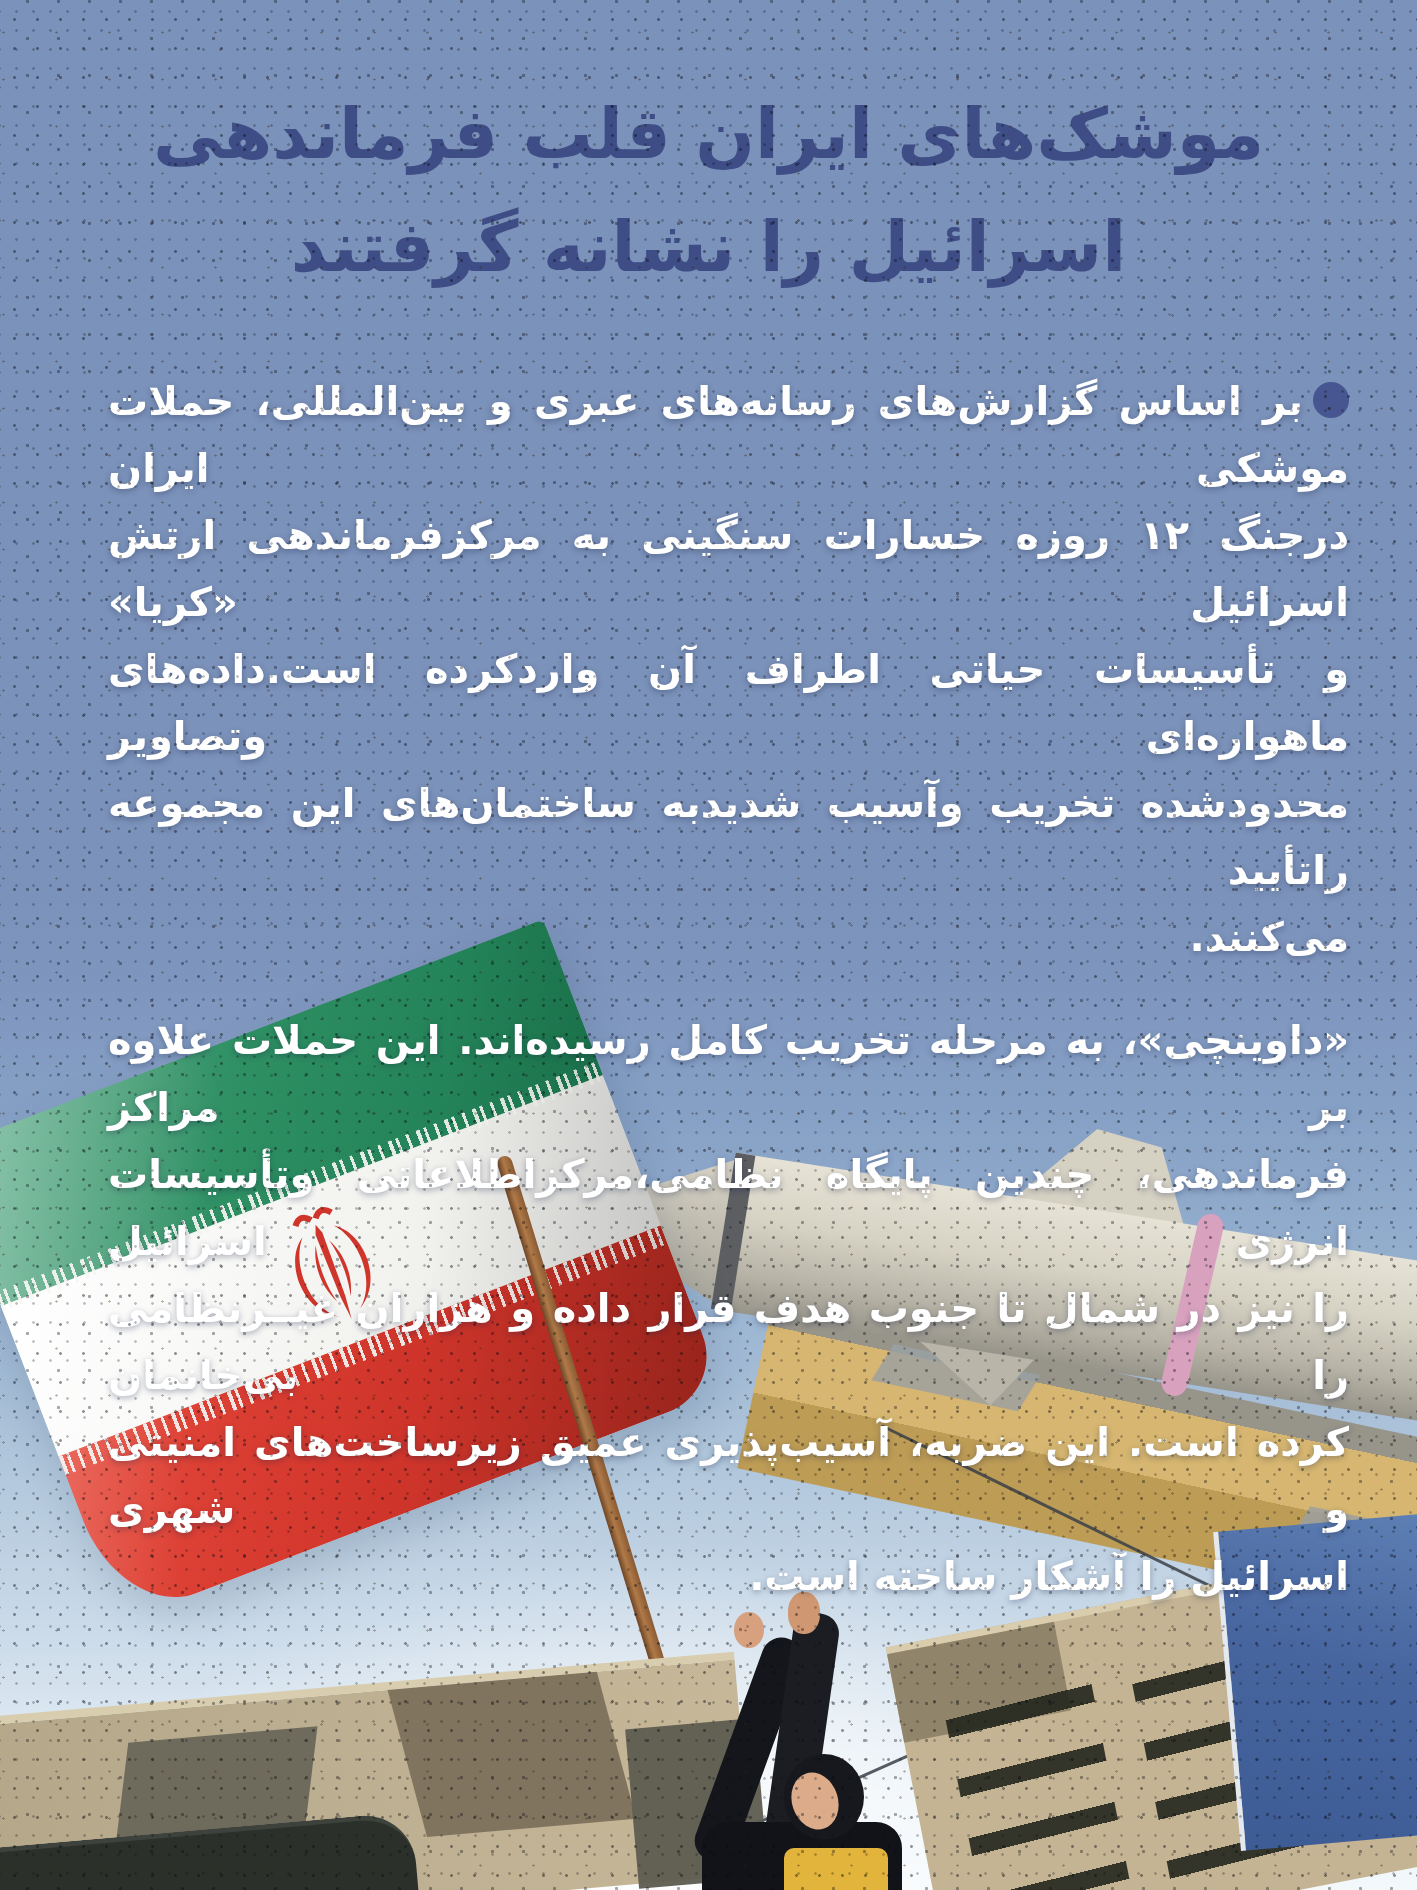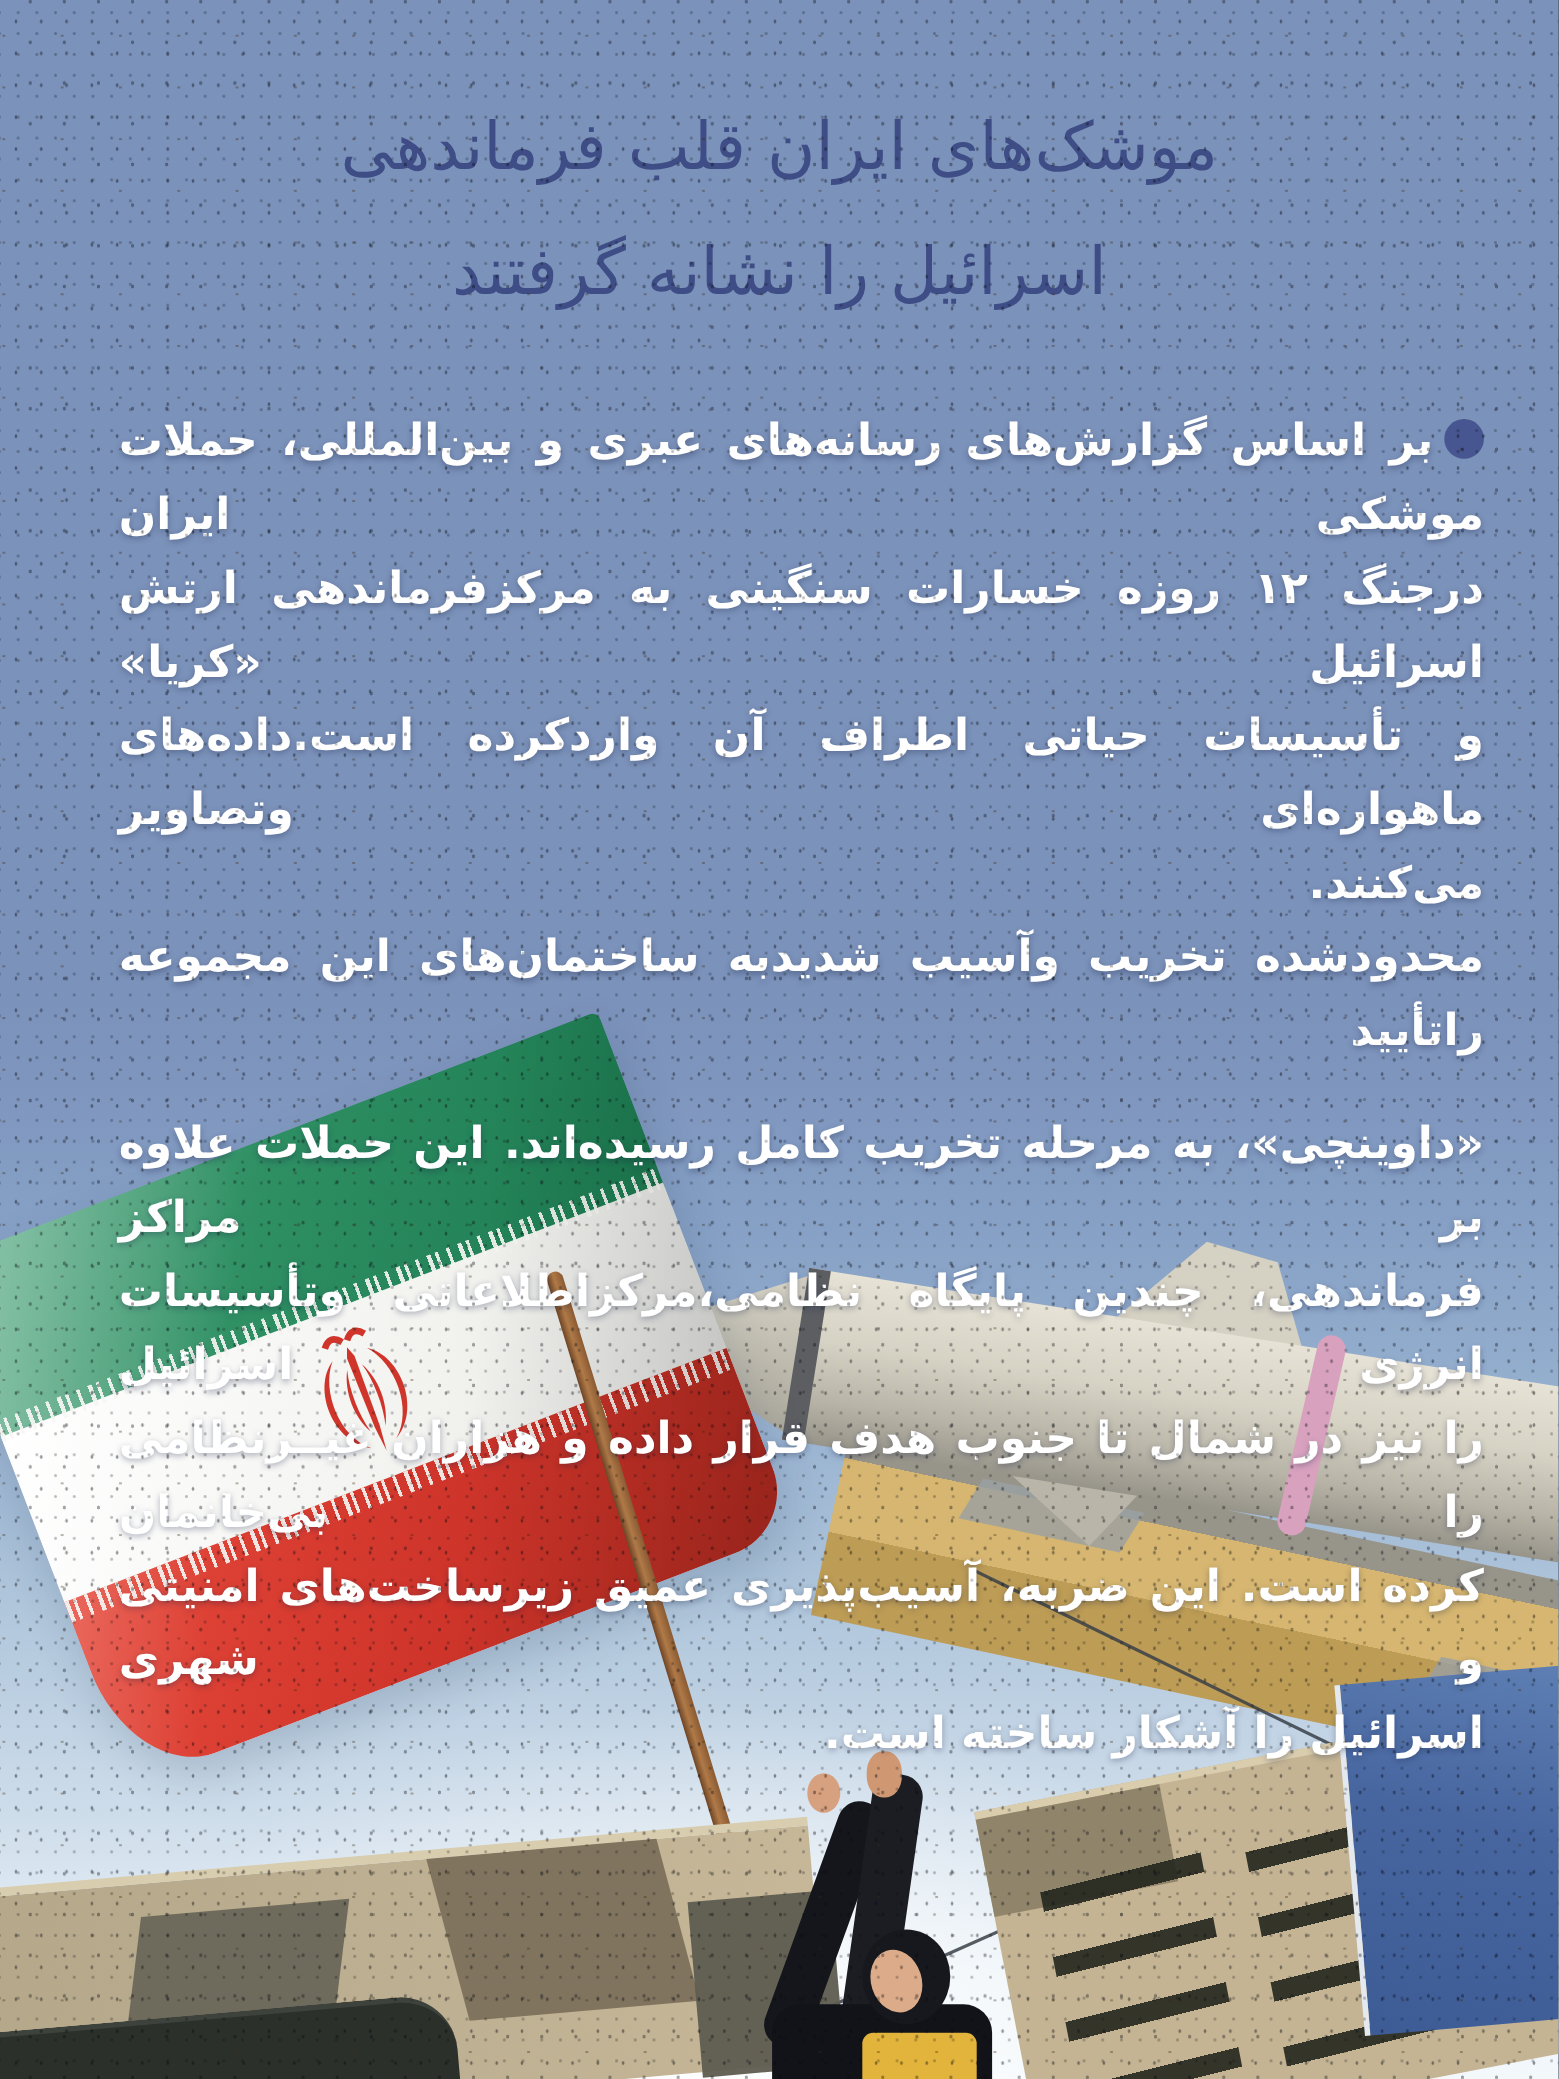--- a/index.html
+++ b/index.html
@@ -4,21 +4,21 @@
 <style>
   html,body{margin:0;padding:0;background:#444;}
   .page{
     position:relative;width:1417px;height:1890px;margin:0 auto;
     background:#7b92ba;overflow:hidden;
     font-family:"DejaVu Sans",sans-serif;
   }
   
   .headline{position:absolute;top:0;left:0;right:0;padding-top:78px;text-align:center;z-index:10;}
   .h-line{
-    font-size:60px;font-weight:400;line-height:113px;letter-spacing:-1px;
+    font-size:70px;font-weight:700;line-height:113px;letter-spacing:-1px;
     color:#3e4d85;white-space:nowrap;
   }
   
   .content{position:absolute;top:368px;right:68px;left:68px;z-index:10;direction:rtl;}
   .para{margin:0 0 36px 0;font-size:40px;font-weight:700;color:#ffffff;}
   .line{
     line-height:67px;text-align:justify;text-align-last:justify;
     text-shadow:0 2px 6px rgba(25,35,70,.35);
     margin-left:40px;
   }
@@ -142,22 +142,22 @@
   <header class="headline">
     <div class="h-line">موشک‌های ایران قلب فرماندهی</div>
     <div class="h-line">اسرائیل را نشانه گرفتند</div>
   </header>
 
   <section class="content">
     <div class="para">
       <div class="line"><span class="bullet"></span><span>بر اساس گزارش‌های رسانه‌های عبری و بین‌المللی، حملات موشکی ایران</span></div>
       <div class="line">درجنگ ۱۲ روزه خسارات سنگینی به مرکزفرماندهی ارتش اسرائیل «کریا»</div>
       <div class="line">و تأسیسات حیاتی اطراف آن واردکرده است.داده‌های ماهواره‌ای وتصاویر</div>
+      <div class="line">محدودشده تخریب وآسیب شدیدبه ساختمان‌های این مجموعه راتأیید</div>
       <div class="line last">می‌کنند.</div>
-      <div class="line">محدودشده تخریب وآسیب شدیدبه ساختمان‌های این مجموعه راتأیید</div>
     </div>
     <div class="para">
       <div class="line">«داوینچی»، به مرحله تخریب کامل رسیده‌اند. این حملات علاوه بر مراکز</div>
       <div class="line">فرماندهی، چندین پایگاه نظامی،مرکزاطلاعاتی وتأسیسات انرژی اسرائیل</div>
       <div class="line">را نیز در شمال تا جنوب هدف قرار داده و هزاران غیــرنظامی را بی‌خانمان</div>
       <div class="line">کرده است. این ضربه، آسیب‌پذیری عمیق زیرساخت‌های امنیتی و شهری</div>
       <div class="line last">اسرائیل را آشکار ساخته است.</div>
     </div>
   </section>
 

